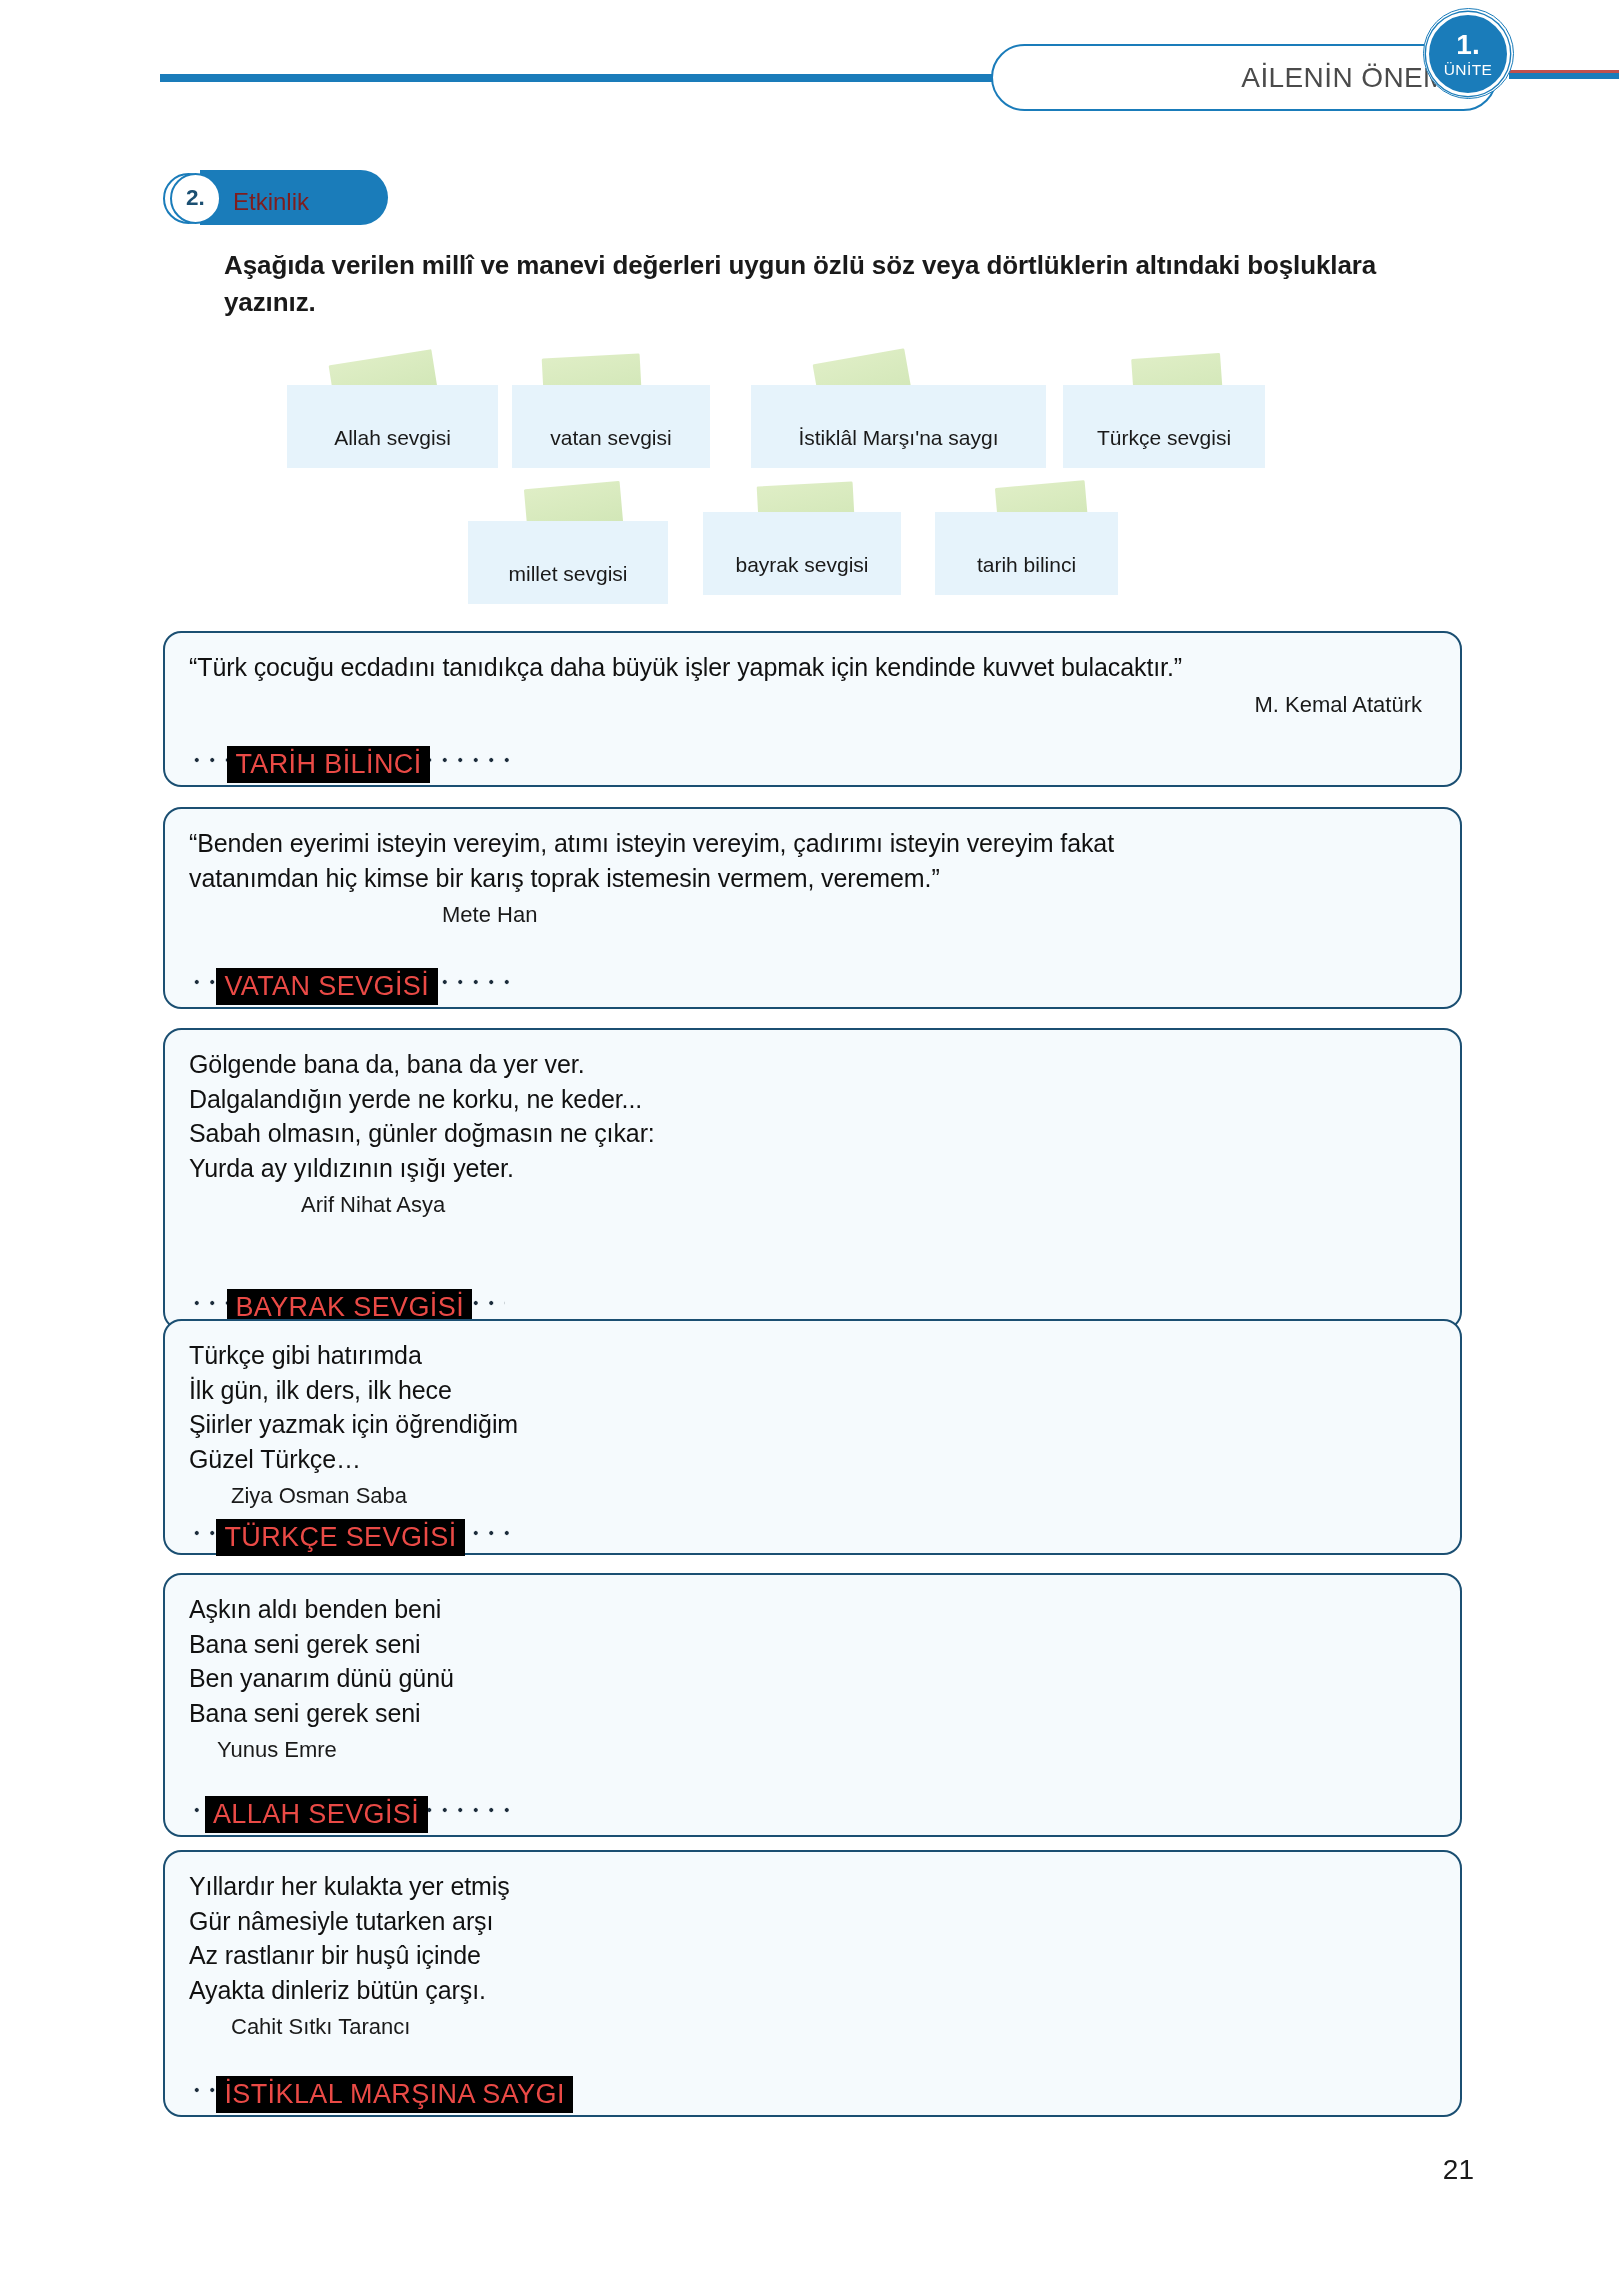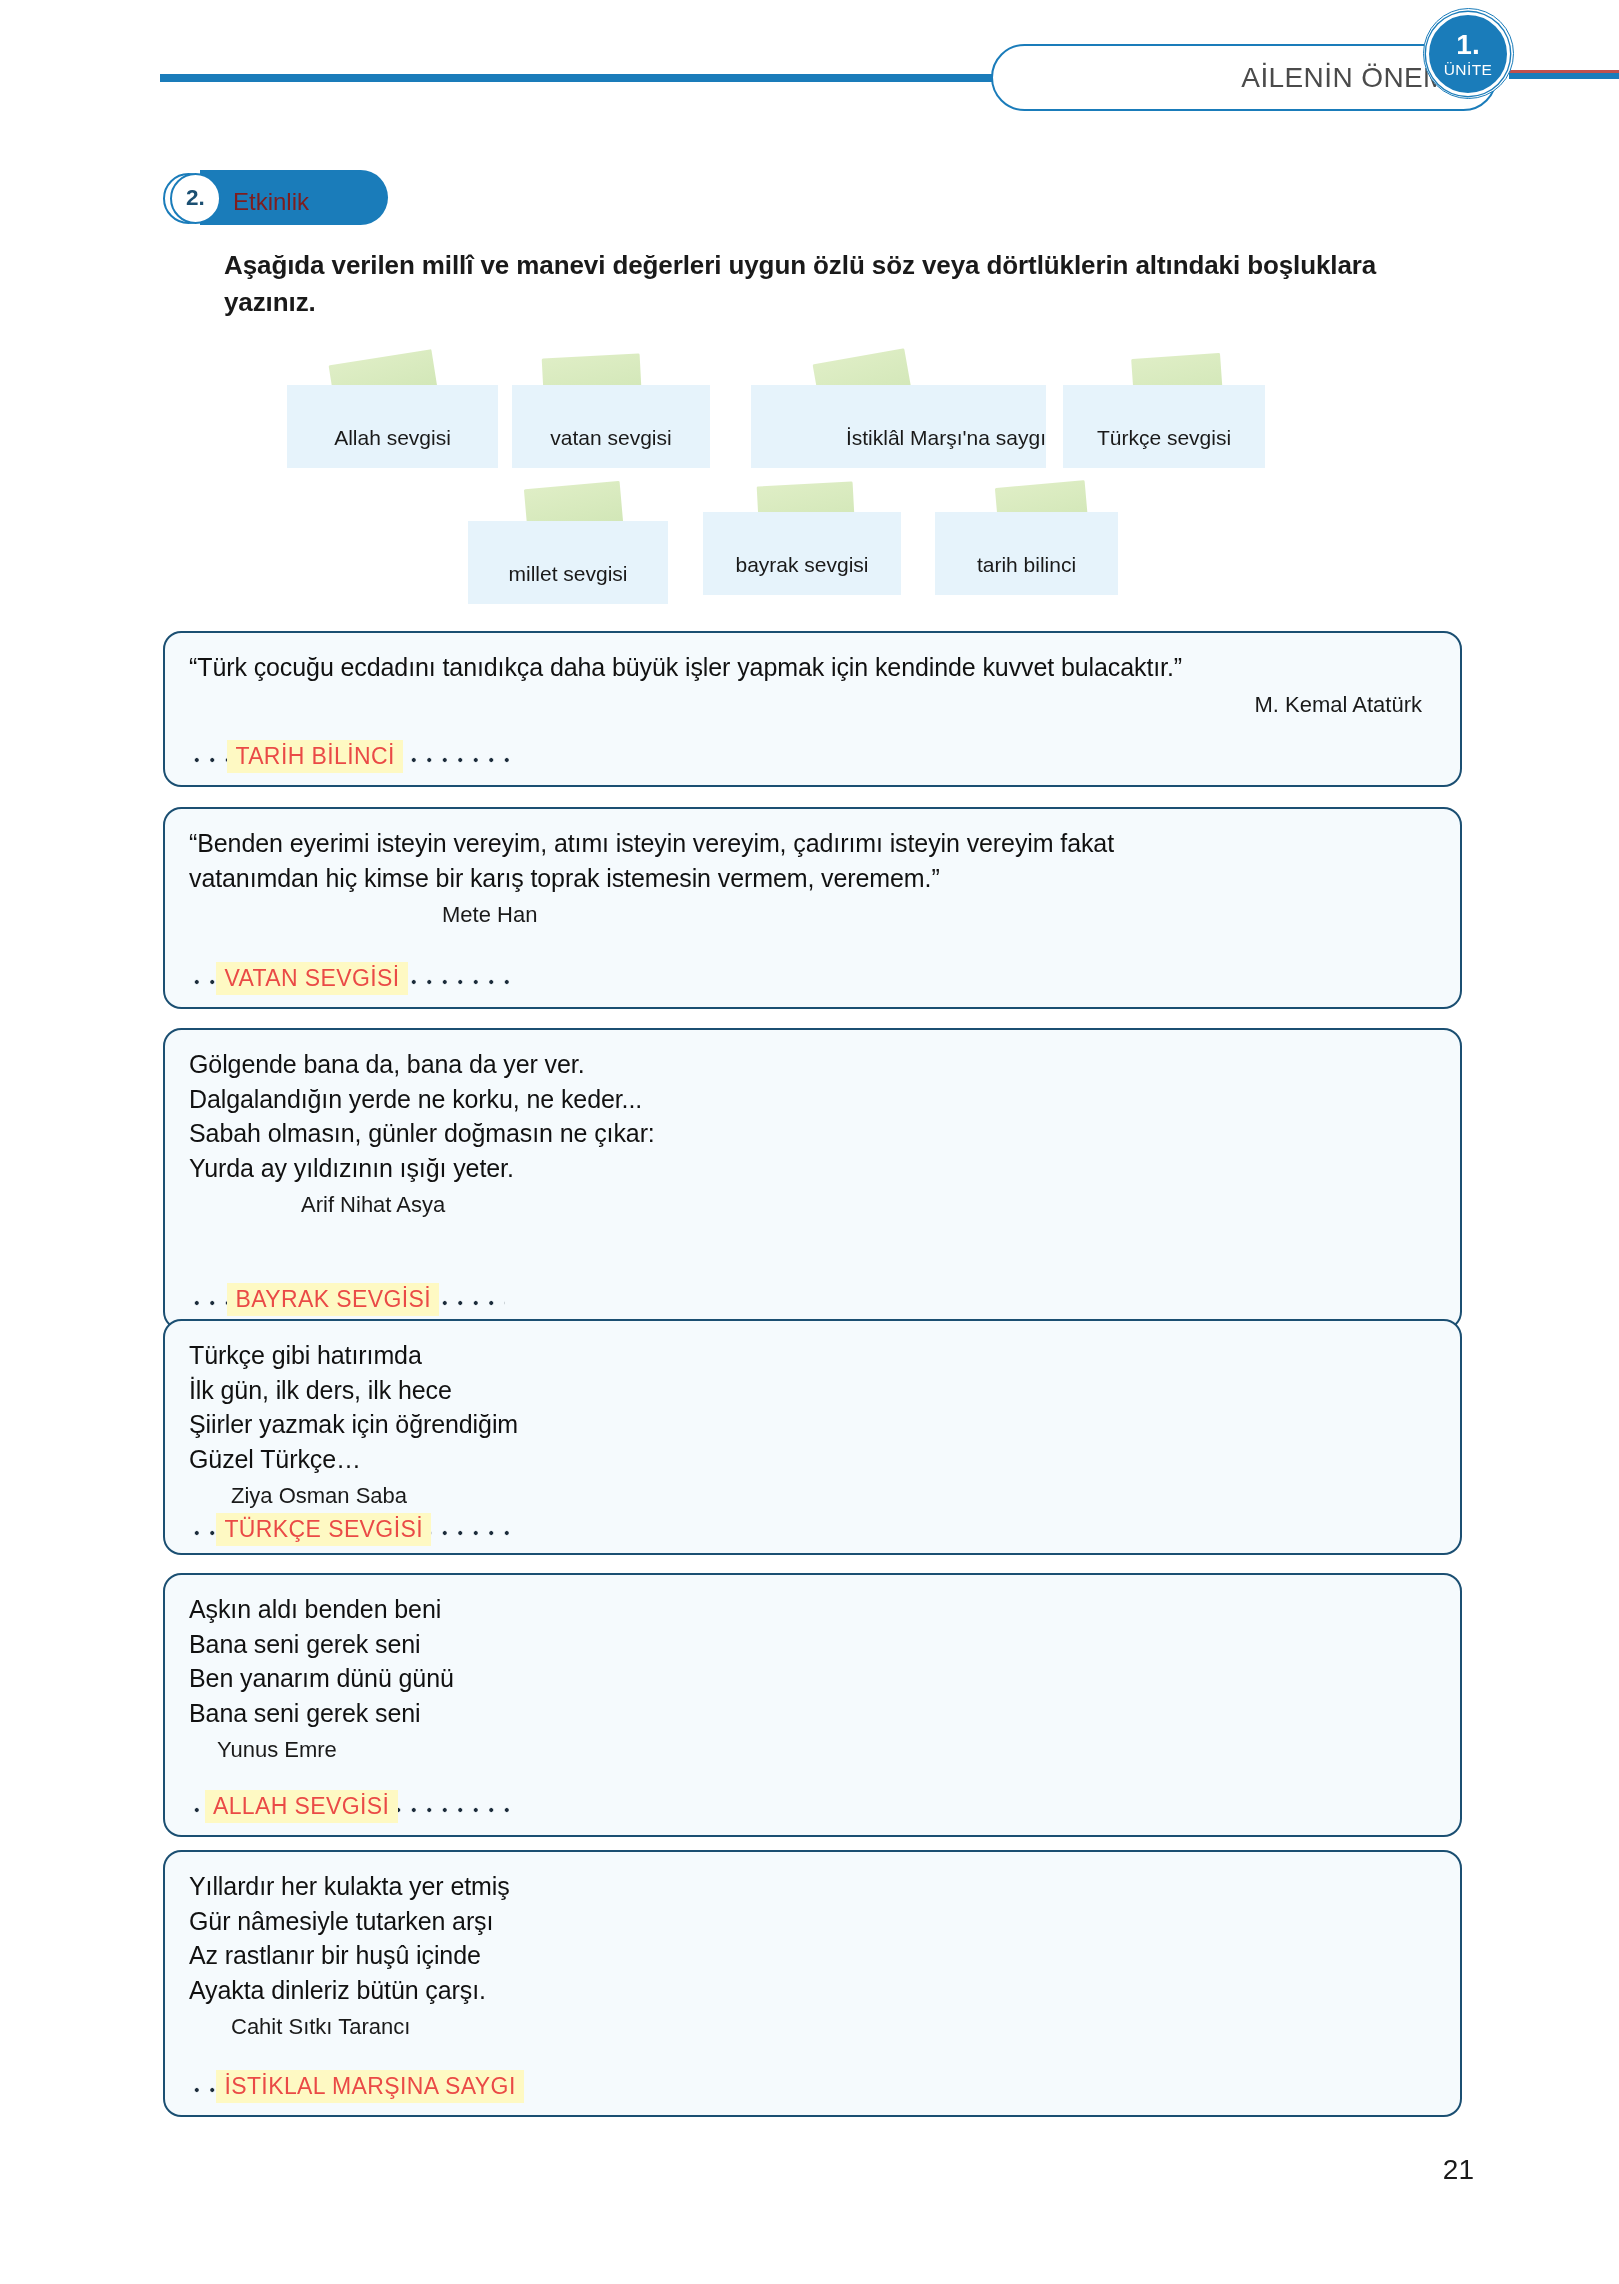--- a/index.html
+++ b/index.html
@@ -193,24 +193,24 @@
   .dots {
     position: absolute;
     left: 0; top: 21px;
     width: 330px; height: 5.6px;
     background-image: radial-gradient(circle, #1b2b3a 1.7px, transparent 1.8px);
     background-size: 15.5px 5.6px;
     background-repeat: repeat-x;
   }
   .answer {
     position: absolute;
-    top: 4px;
-    background: #fef9c3;
+    top: 10px;
+    background: #000000;
     color: #ea4a46;
-    font-size: 23px;
+    font-size: 27px;
     letter-spacing: 0.4px;
     padding: 2.8px 8.4px;
     white-space: nowrap;
   }
 
   
   .page-number {
     position: absolute;
     right: 146px; bottom: 98px;
     font-size: 28px;
@@ -246,21 +246,21 @@
 <div class="cards">
     <div class="card-tape" style="left: 332px; top: 357px; width: 104px; height: 52px; transform: rotate(-9deg);"></div>
     <div class="card" style="left: 287px; top: 385px; width: 211px; height: 83px;">
       <span>Allah sevgisi</span>
     </div>
     <div class="card-tape" style="left: 543px; top: 356px; width: 98px; height: 53px; transform: rotate(-3deg);"></div>
     <div class="card" style="left: 512px; top: 385px; width: 198px; height: 83px;">
       <span>vatan sevgisi</span>
     </div>
     <div class="card-tape" style="left: 817px; top: 356px; width: 93px; height: 59px; transform: rotate(-10deg);"></div>
-    <div class="card" style="left: 751px; top: 385px; width: 295px; height: 83px; justify-content: flex-end;">
+    <div class="card" style="left: 751px; top: 385px; width: 295px; height: 83px;">
       <span>İstiklâl Marşı'na saygı</span>
     </div>
     <div class="card-tape" style="left: 1133px; top: 356px; width: 89px; height: 56px; transform: rotate(-4deg);"></div>
     <div class="card" style="left: 1063px; top: 385px; width: 202px; height: 83px;">
       <span>Türkçe sevgisi</span>
     </div>
     <div class="card-tape" style="left: 526px; top: 485px; width: 96px; height: 53px; transform: rotate(-5deg);"></div>
     <div class="card" style="left: 468px; top: 521px; width: 200px; height: 83px;">
       <span>millet sevgisi</span>
     </div>

